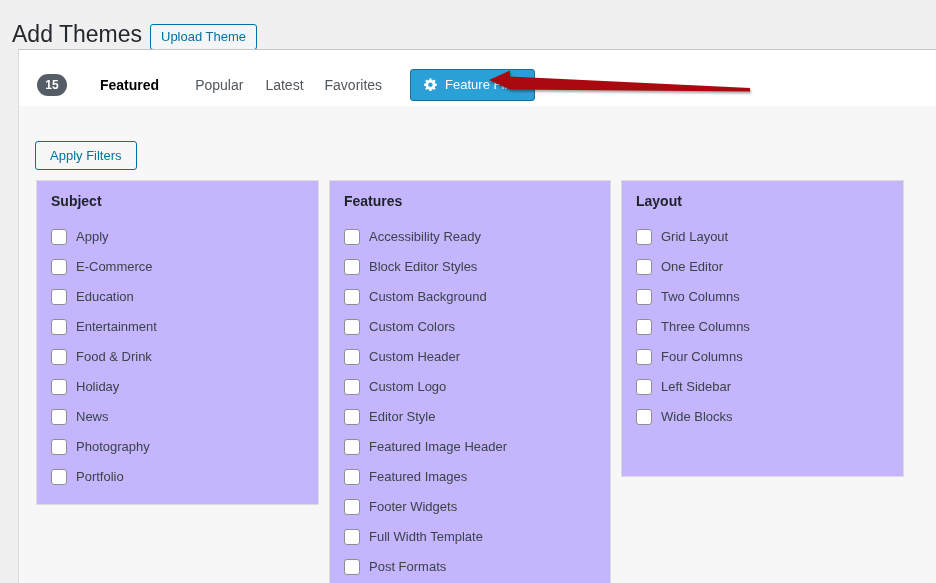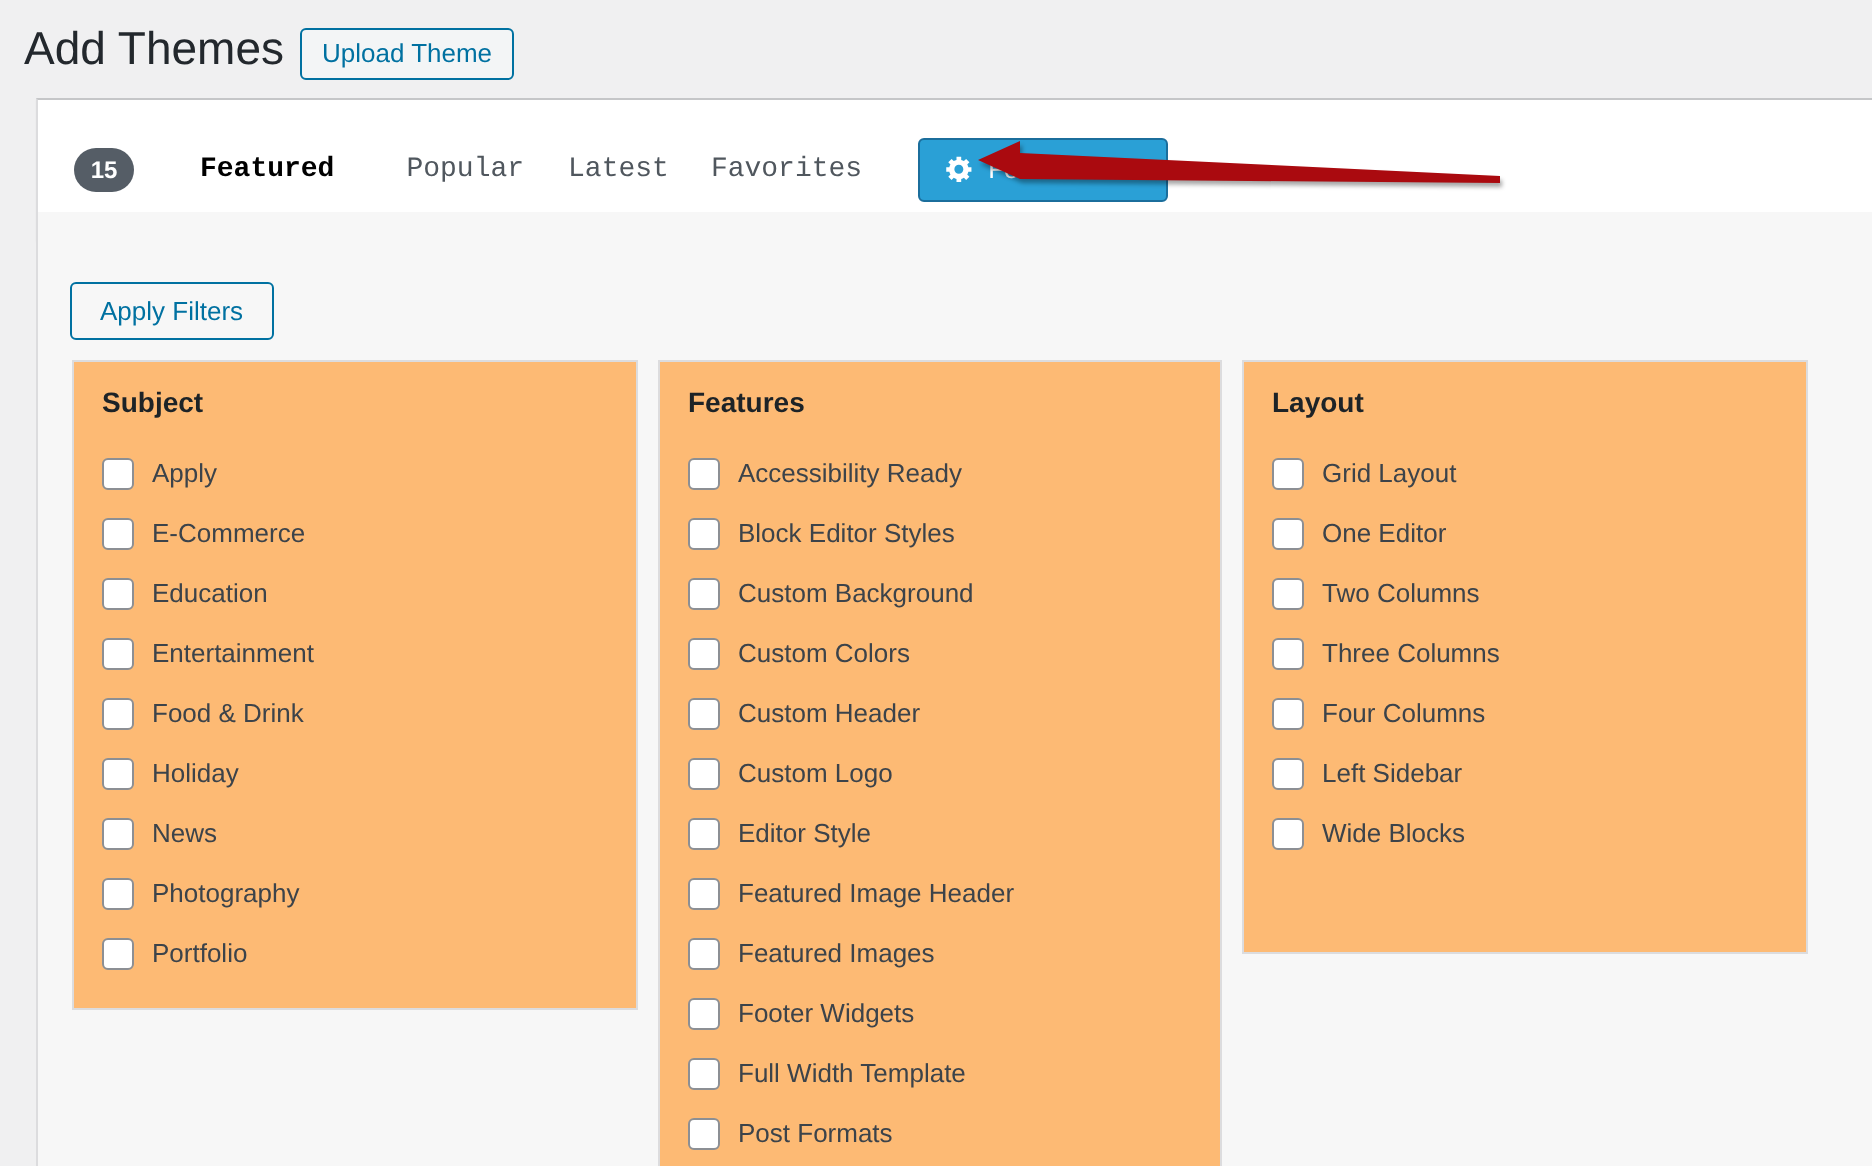--- a/index.html
+++ b/index.html
@@ -2,21 +2,21 @@
 <html><head>
 <meta charset="utf-8">
 <style>
   html,body{margin:0;padding:0;}
   body{
     width:936px;height:583px;position:relative;overflow:hidden;
     background:#f0f0f1;
     font-family:"Liberation Sans",sans-serif;font-size:13px;color:#3c434a;
   }
   
-  .page-header{position:absolute;left:0;top:2px;width:788px;height:49px;}
+  .page-header{position:absolute;left:0;top:12px;width:788px;height:49px;}
   .page-title{
     position:absolute;left:12px;top:8px;margin:0;
     font-size:23px;font-weight:400;color:#23282d;line-height:29px;
   }
   .btn-outline{
     display:inline-block;box-sizing:border-box;
     background:#f3f5f6;border:1px solid var(--link-blue,#0071a1);border-radius:3px;
     color:var(--link-blue,#0071a1);font-size:13px;font-family:inherit;cursor:pointer;
   }
   .upload-btn{position:absolute;left:150px;top:12px;height:26px;padding:0 10px;line-height:24px;}
@@ -26,21 +26,21 @@
     background:#fff;
     border-top:1px solid #c5c6c8;border-left:1px solid #dcdcde;border-bottom:1px solid #e2e2e4;
     box-shadow:0 1px 1px rgba(0,0,0,.04);
     display:flex;align-items:center;
   }
   .count-badge{
     margin-left:18px;min-width:30px;height:22px;border-radius:12px;
     background:var(--count-bg,#555d66);color:#fff;font-size:12px;font-weight:600;
     display:inline-flex;align-items:center;justify-content:center;flex:none;
   }
-  .filter-tabs{display:flex;align-items:flex-end;font-family:Liberation Mono, monospace;}
+  .filter-tabs{display:flex;align-items:flex-end;}
   .filter-tab{
     font-size:14px;color:#50575e;text-decoration:none;cursor:pointer;
   }
   .filter-tab.current{color:#000;font-weight:600;}
   .tab-featured{margin-left:33px;}
   .tab-popular{margin-left:36px;}
   .tab-latest{margin-left:22px;}
   .tab-favorites{margin-left:21px;}
   .feature-filter-btn{
     margin-left:28px;height:32px;box-sizing:border-box;
@@ -54,21 +54,21 @@
   .arrow-overlay{position:absolute;left:0;top:0;width:936px;height:583px;pointer-events:none;z-index:9;}
   .arrow-overlay polygon{fill:var(--arrow-red,#aa0a0f);}
   
   .filter-drawer{
     position:absolute;left:18px;top:106px;width:918px;height:477px;box-sizing:border-box;
     background:#f7f7f7;border-left:1px solid #dcdcde;overflow:hidden;
   }
   .apply-btn{position:absolute;left:16px;top:35px;height:29px;padding:0 14px;background:#f7f7f7;}
   .filter-group{
     position:absolute;box-sizing:border-box;top:74px;
-    background:#fdba74;border:1px solid #dcdcde;padding:12px 14px;
+    background:#c4b5fd;border:1px solid #dcdcde;padding:12px 14px;
   }
   .group-subject{left:17px;width:283px;height:325px;}
   .group-features{left:310px;width:282px;height:560px;}
   .group-layout{left:602px;width:283px;height:297px;}
   .group-title{margin:0;font-size:14px;font-weight:700;color:#1d2327;line-height:16px;}
   .filter-list{list-style:none;margin:13px 0 0;padding:0;}
   .filter-item{display:flex;align-items:center;height:30px;cursor:pointer;}
   .cb{
     width:16px;height:16px;box-sizing:border-box;flex:none;
     background:#fff;border:1px solid #8c8f94;border-radius:3px;margin-right:9px;

